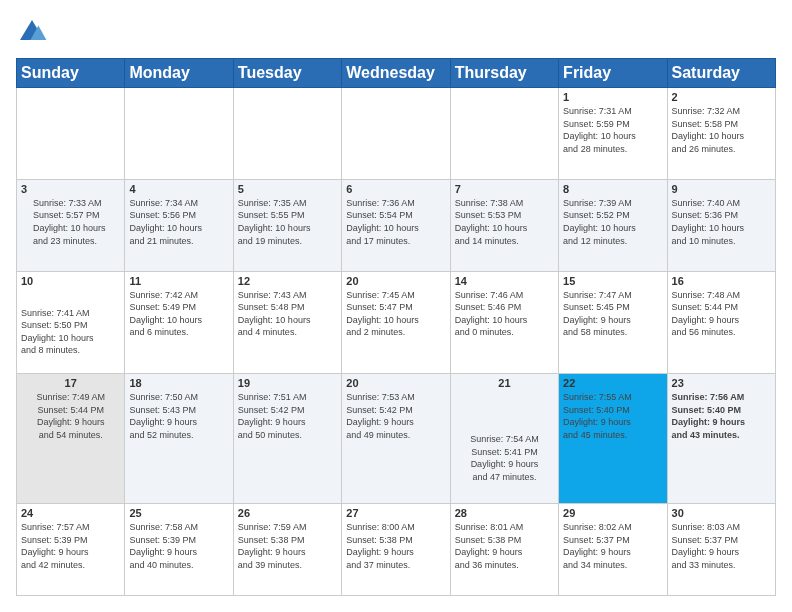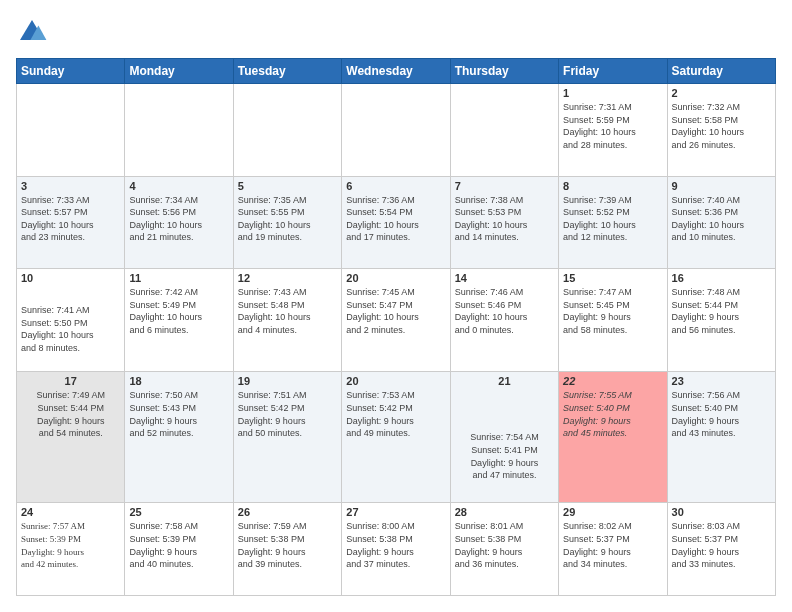--- a/index.html
+++ b/index.html
@@ -56,21 +56,21 @@
     .calendar {
       flex: 1;
       border: 1px solid #ccc;
       border-collapse: collapse;
       width: 100%;
       table-layout: fixed;
     }
     .calendar th {
       background: #2a6db5;
       color: #fff;
-      font-size: 12px;
+      font-size: 16px;
       font-weight: bold;
       padding: 5px 4px;
       text-align: left;
       border: 1px solid #1a5a9a;
     }
     .calendar td {
       border: 1px solid #ccc;
       vertical-align: top;
       padding: 3px 4px;
       font-size: 9.5px;
@@ -146,21 +146,21 @@
             <div class="day-num">2</div>
             <div class="day-info" style="white-space: pre-line;">Sunrise: 7:32 AM
 Sunset: 5:58 PM
 Daylight: 10 hours
 and 26 minutes.</div>
           </td>
         </tr>
         <tr>
           <td style="background: rgb(240, 244, 248);">
             <div class="day-num">3</div>
-            <div class="day-info" style="white-space: pre-line;">Sunrise: 7:33 AM
+            <div class="day-info" style="white-space: pre-line; margin-left: 12px;">Sunrise: 7:33 AM
 Sunset: 5:57 PM
 Daylight: 10 hours
 and 23 minutes.</div>
           </td>
           <td style="background: rgb(240, 244, 248);">
             <div class="day-num">4</div>
             <div class="day-info" style="white-space: pre-line;">Sunrise: 7:34 AM
 Sunset: 5:56 PM
 Daylight: 10 hours
 and 21 minutes.</div>
@@ -281,39 +281,39 @@
 Daylight: 9 hours
 and 49 minutes.</div>
           </td>
           <td style="background: rgb(240, 244, 248); text-align: center;">
             <div class="day-num">21</div>
             <div class="day-info" style="white-space: pre-line; margin-top: 44px;">Sunrise: 7:54 AM
 Sunset: 5:41 PM
 Daylight: 9 hours
 and 47 minutes.</div>
           </td>
-          <td style="background: #fca5a5; font-style: italic;">
+          <td style="background: #0ea5e9;">
             <div class="day-num">22</div>
             <div class="day-info" style="white-space: pre-line;">Sunrise: 7:55 AM
 Sunset: 5:40 PM
 Daylight: 9 hours
 and 45 minutes.</div>
           </td>
           <td style="background: rgb(240, 244, 248);">
             <div class="day-num">23</div>
-            <div class="day-info" style="white-space: pre-line;">Sunrise: 7:56 AM
+            <div class="day-info" style="white-space: pre-line; font-weight: bold;">Sunrise: 7:56 AM
 Sunset: 5:40 PM
 Daylight: 9 hours
 and 43 minutes.</div>
           </td>
         </tr>
         <tr>
           <td>
             <div class="day-num">24</div>
-            <div class="day-info" style="white-space: pre-line; font-family: Liberation Serif, serif;">Sunrise: 7:57 AM
+            <div class="day-info" style="white-space: pre-line;">Sunrise: 7:57 AM
 Sunset: 5:39 PM
 Daylight: 9 hours
 and 42 minutes.</div>
           </td>
           <td>
             <div class="day-num">25</div>
             <div class="day-info" style="white-space: pre-line;">Sunrise: 7:58 AM
 Sunset: 5:39 PM
 Daylight: 9 hours
 and 40 minutes.</div>

